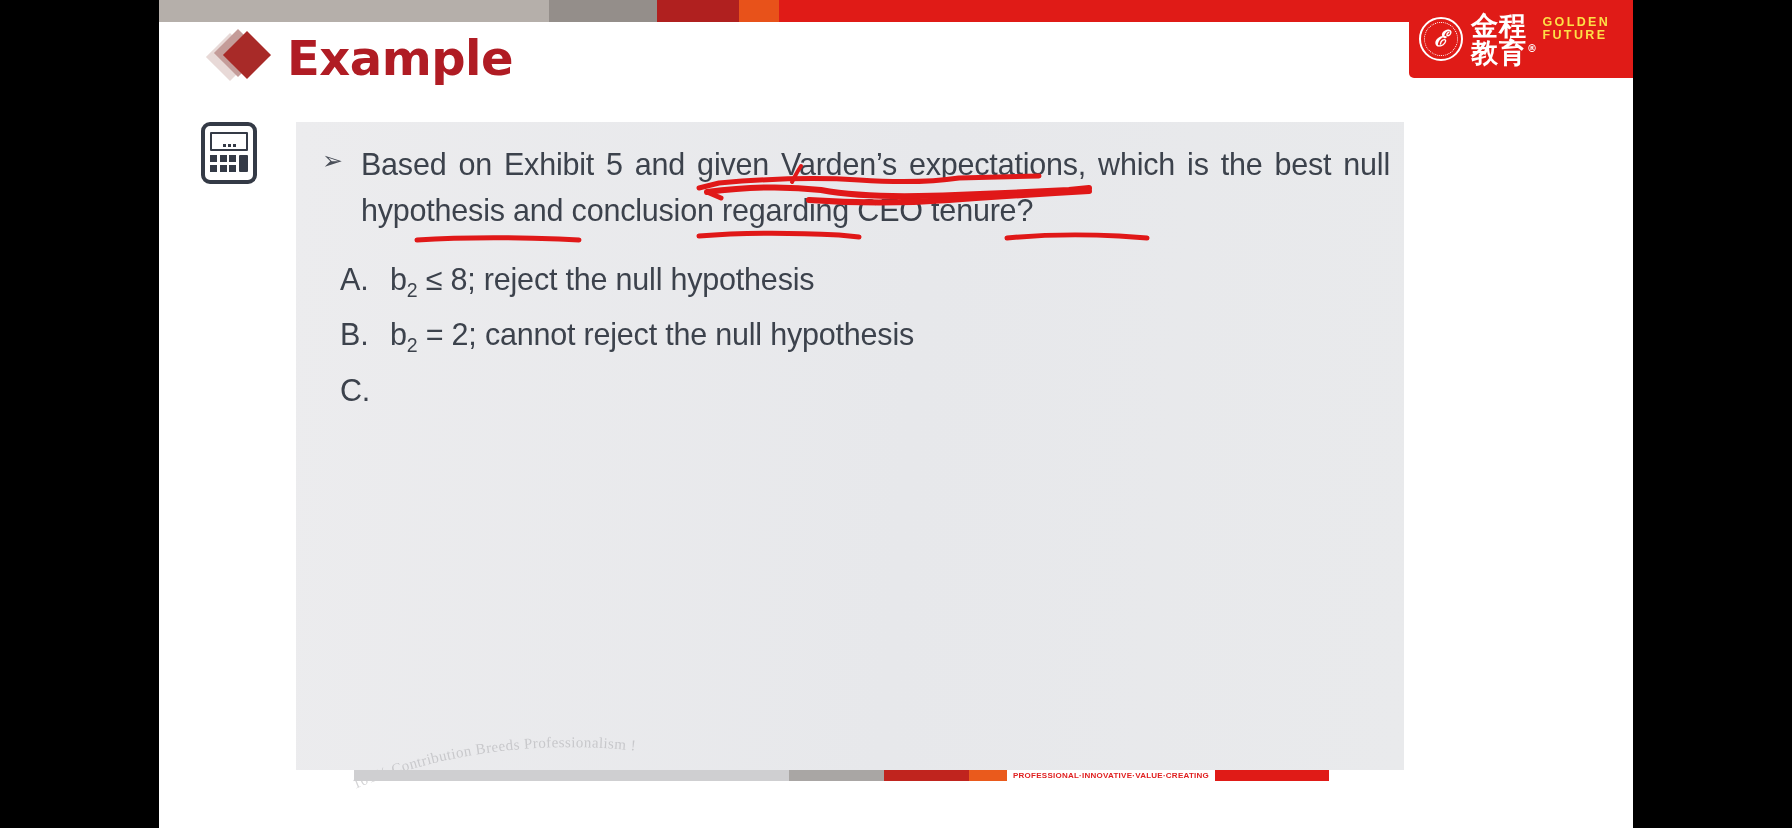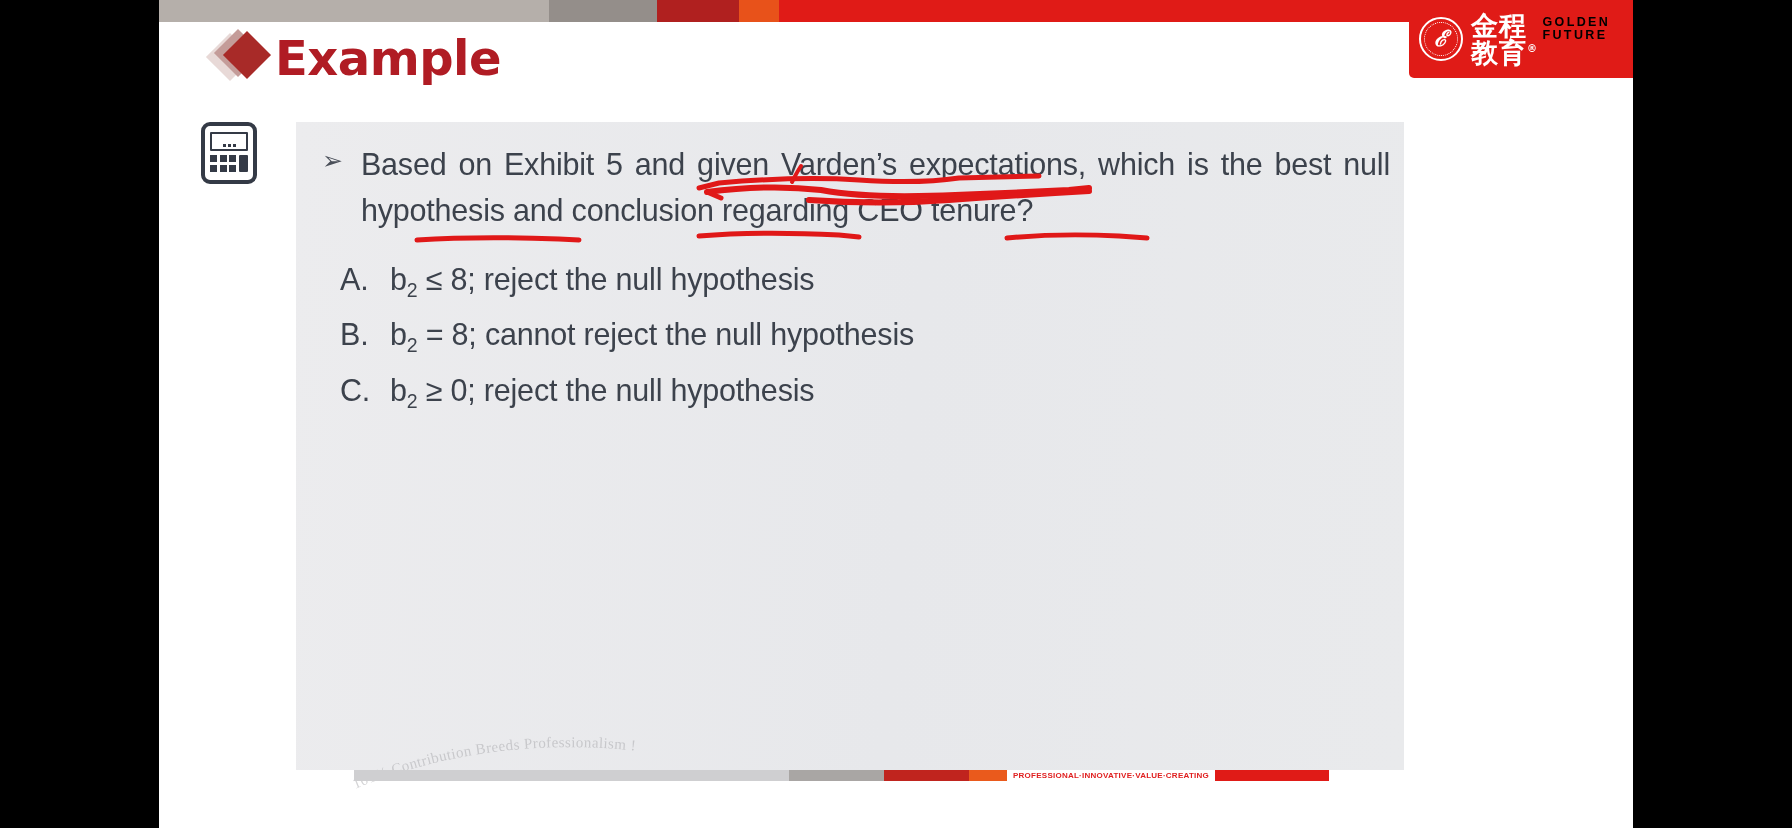--- a/index.html
+++ b/index.html
@@ -93,32 +93,33 @@
     position: relative;
   }
   #logo-reg {
     font-size: 10px;
     vertical-align: super;
   }
   #logo-en {
     font-family: "Liberation Sans", sans-serif;
     font-weight: bold;
     font-size: 12.5px;
-    color: #000000;
+    color: #fde047;
     letter-spacing: 2.4px;
     margin-top: 4px;
   }
 
   
   #title-row {
     position: absolute;
     left: 52px;
     top: 26px;
     display: flex;
     align-items: center;
+    gap: 12px;
   }
   #title-diamond {
     position: relative;
     width: 64px;
     height: 64px;
     flex: 0 0 auto;
   }
   .dia {
     position: absolute;
     width: 34px; height: 34px;
@@ -336,26 +337,25 @@
 
         <div id="options">
 
           <div class="option">
             <span class="opt-label">A.</span>
             <span class="opt-body"><span>b</span><sub>2</sub><span> ≤ 8; reject the null hypothesis</span></span>
           </div>
 
           <div class="option">
             <span class="opt-label">B.</span>
-            <span class="opt-body"><span>b</span><sub>2</sub><span> = 8; cannot reject the null hypothesis</span></span>
+            <span class="opt-body"><span>b</span><sub>2</sub><span> = 2; cannot reject the null hypothesis</span></span>
           </div>
 
           <div class="option">
             <span class="opt-label">C.</span>
-            <span class="opt-body"><span>b</span><sub>2</sub><span> ≥ 0; reject the null hypothesis</span></span>
           </div>
 
         </div>
       </div>
     </div>
 
     <svg id="annotations" viewBox="0 0 1474 828" preserveAspectRatio="none">
       <g id="ink-group" fill="none" stroke-linecap="round" stroke-linejoin="round" stroke="#e01818">
 
         <path id="ink-1" d="M 540 188 L 560 183 Q 640 176 700 180 Q 760 184 800 178 L 880 176" stroke-width="5"></path>

